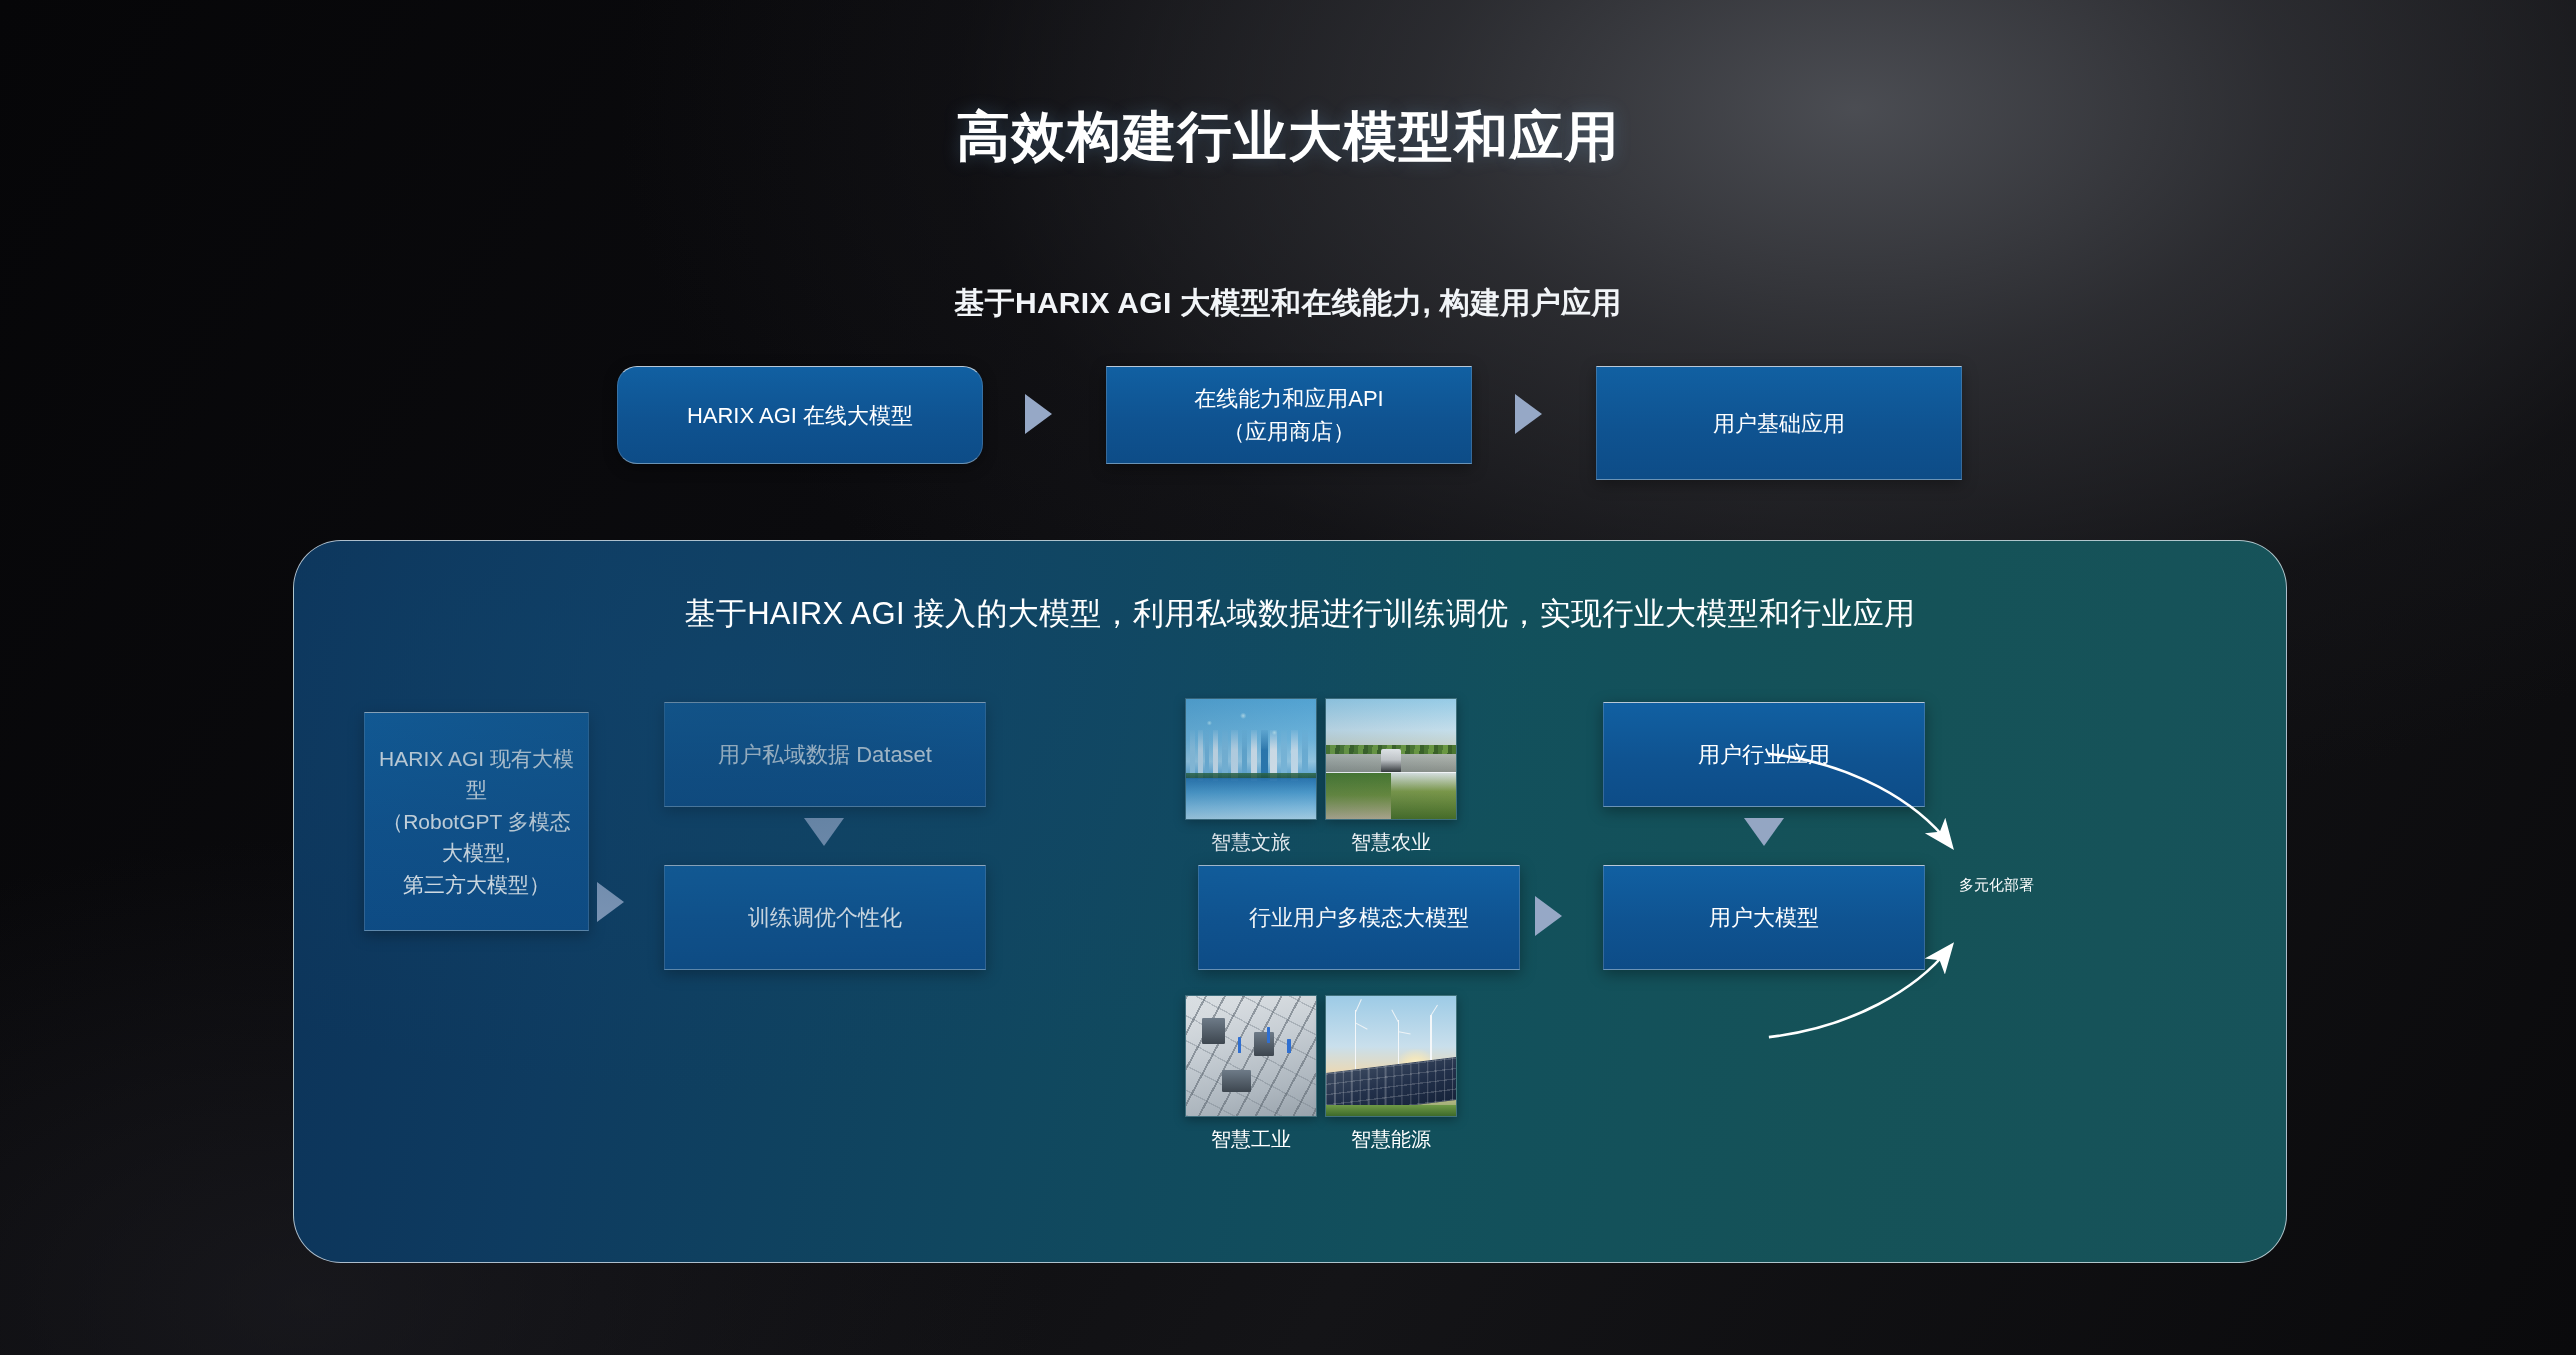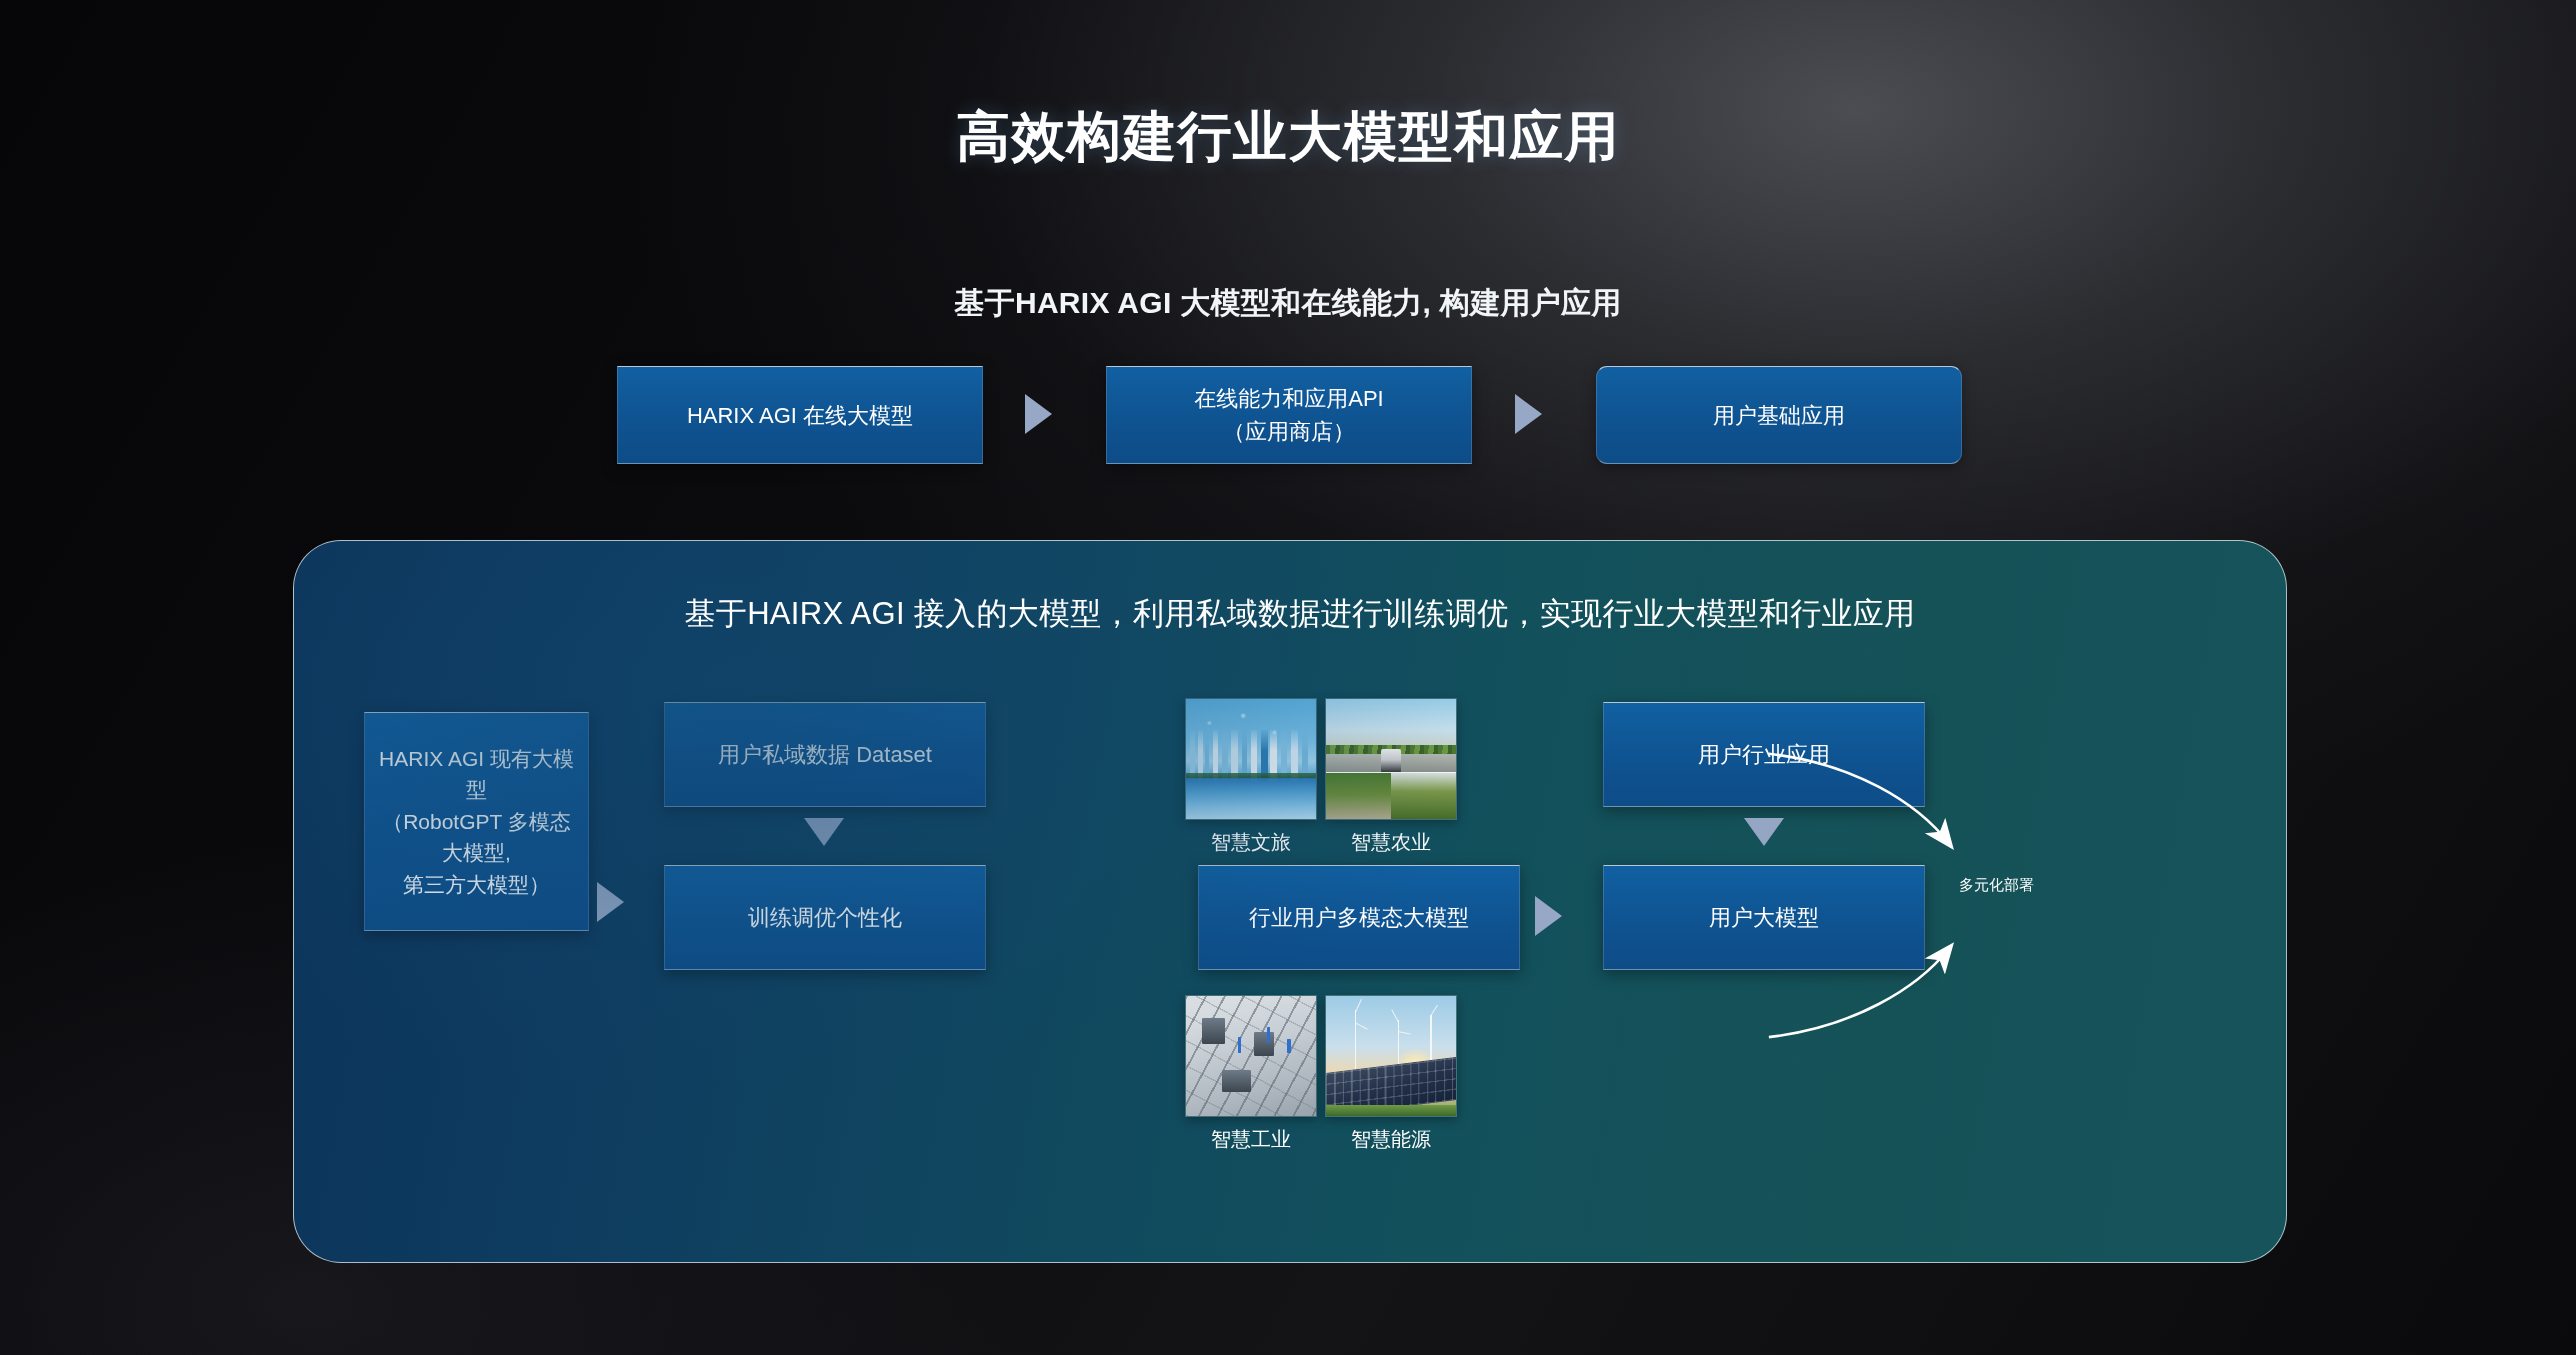--- a/index.html
+++ b/index.html
@@ -284,34 +284,34 @@
   }
 </style>
 </head>
 <body>
 
 <div id="slide">
 
   <div class="main-title">高效构建行业大模型和应用</div>
   <div class="sub-title">基于HARIX AGI 大模型和在线能力, 构建用户应用</div>
 
-  <div class="node" style="left:617px; top:366px; width:366px; height:98px;">
+  <div class="node" style="left:617px; top:366px; width:366px; height:98px;border-radius:20px;">
     <span>HARIX AGI 在线大模型</span>
   </div>
 
   <div class="tri-right" style="left:1025px; top:394px;"></div>
 
   <div class="node" style="left:1106px; top:366px; width:366px; height:98px; flex-direction:column;">
     <span>在线能力和应用API</span>
     <span>（应用商店）</span>
   </div>
 
   <div class="tri-right" style="left:1515px; top:394px;"></div>
 
-  <div class="node" style="left:1596px; top:366px; width:366px; height:98px;border-radius:11px;">
+  <div class="node" style="left:1596px; top:366px; width:366px; height:114px;">
     <span>用户基础应用</span>
   </div>
 
   <div id="panel">
 
     <div class="panel-title">基于HAIRX AGI 接入的大模型，利用私域数据进行训练调优，实现行业大模型和行业应用</div>
 
     <svg id="curve-svg" viewBox="0 0 3096 1122">
       <defs>
         <marker id="ah" markerWidth="14" markerHeight="14" refX="9" refY="5.5" orient="auto" markerUnits="strokeWidth">

